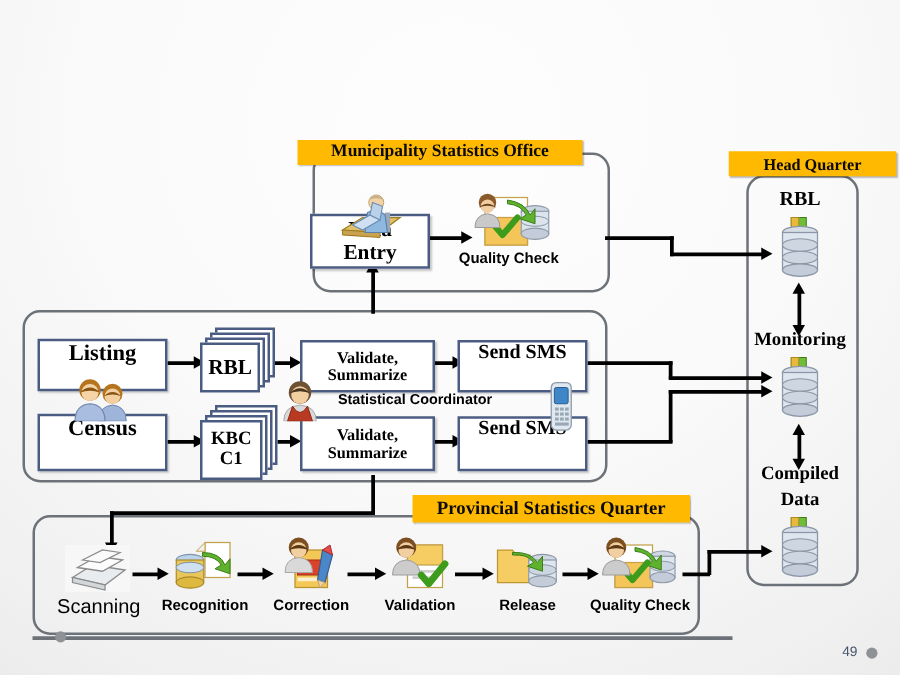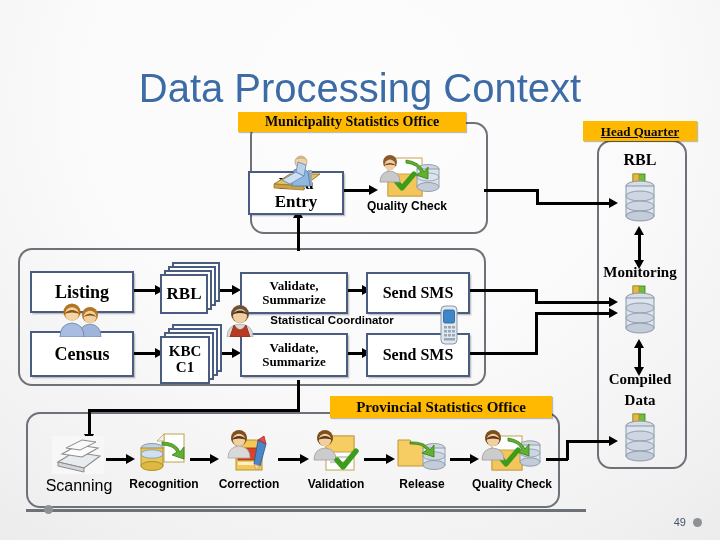--- a/index.html
+++ b/index.html
@@ -58,21 +58,20 @@
 
   
   .pbox {
     position: absolute;
     border: 2.5px solid #4a5c82;
     background: #ffffff;
     color: #000;
     font-family: "Liberation Serif", serif;
     font-weight: bold;
     display: flex;
-    align-items: center;
     justify-content: center;
     text-align: center;
     line-height: 1.05;
     z-index: 12;
     box-shadow: 1.5px 1.5px 1.5px rgba(0,0,0,0.22);
   }
 
   
   .docstack {
     position: absolute;
@@ -153,21 +152,20 @@
     width: 9px; height: 9px; border-radius: 50%;
     background: #8e9196;
     z-index: 50;
   }
 </style>
 </head>
 <body>
 
 <div id="slide">
 
-  <div id="title">Data Processing Context</div>
 
   <div class="gln h" style="left:26px; top:509px; width:560px;"></div>
   <div class="gdot" style="left:44px; top:505px;"></div>
 
   <div class="group" style="left:250px; top:122px; width:234px; height:108px;"></div>
   <div class="banner" style="left:238px; top:112px; width:228px; height:20px; font-size:14px;text-align:center;">Municipality Statistics Office</div>
 
   <div class="pbox" style="left:248px; top:171px; width:92px; height:40px; font-size:17px; flex-direction:column;">
     <span>Data</span>
     <span>Entry</span>
@@ -211,21 +209,21 @@
       <path d="M11 16 q7 -6 14 0 q-7 -3 -14 0z" fill="#6b4520"></path>
       <path d="M8 32 q0 -10 10 -11 q10 1 10 11 z" fill="#c9c9c9" stroke="#9a9a9a" stroke-width="0.8"></path>
     </svg>
   </div>
   <div class="tlabel sans" style="left:352px; top:200px; width:110px; font-size:12px; font-weight:bold;">Quality Check</div>
 
   <div class="ln h" style="left:342px; top:189px; width:28px;"></div>
   <div class="ahead r" style="left:369px; top:185px;"></div>
 
   <div class="group" style="left:597px; top:140px; width:86px; height:325px;"></div>
-  <div class="banner" style="left:583px; top:121px; width:114px; height:20px; font-size:13px;text-decoration:underline;">Head Quarter</div>
+  <div class="banner" style="left:583px; top:121px; width:134px; height:20px; font-size:13px;">Head Quarter</div>
 
   <div class="tlabel" style="left:597px; top:152px; width:86px; font-size:16px; font-weight:bold;">RBL</div>
   <div class="icon" style="left:619px; top:172px; width:42px; height:54px;">
     <svg viewBox="0 0 42 54" width="42" height="54">
       <rect x="14" y="2" width="12" height="8" fill="#6fbd3a" stroke="#3d7d18" stroke-width="0.8"></rect>
       <rect x="14" y="2" width="6" height="8" fill="#e8b93c" stroke="#b08a1e" stroke-width="0.8"></rect>
       <ellipse cx="21" cy="14" rx="14" ry="5" fill="#d5dde6" stroke="#8b97a6" stroke-width="1"></ellipse>
       <rect x="7" y="14" width="28" height="30" fill="#dde5ee" stroke="#8b97a6" stroke-width="1"></rect>
       <ellipse cx="21" cy="24" rx="14" ry="5" fill="#cdd6e1" stroke="#8b97a6" stroke-width="0.9"></ellipse>
       <ellipse cx="21" cy="34" rx="14" ry="5" fill="#cdd6e1" stroke="#8b97a6" stroke-width="0.9"></ellipse>
@@ -389,21 +387,21 @@
   <div class="ln v" style="left:535px; top:312px; height:42px;"></div>
   <div class="ln h" style="left:535px; top:312px; width:76px;"></div>
   <div class="ahead r" style="left:609px; top:308px;"></div>
 
   <div class="ln v" style="left:297px; top:380px; height:32px;"></div>
   <div class="ln h" style="left:88px; top:409px; width:212px;"></div>
   <div class="ln v" style="left:88px; top:409px; height:29px;"></div>
   <div class="ahead d" style="left:84px; top:434px;"></div>
 
   <div class="group" style="left:26px; top:412px; width:530px; height:92px;"></div>
-  <div class="banner" style="left:330px; top:396px; width:222px; height:22px; font-size:15px;">Provincial Statistics Office</div>
+  <div class="banner" style="left:330px; top:396px; width:222px; height:22px; font-size:15px;">Provincial Statistics Quarter</div>
 
   <div class="icon" style="left:52px; top:436px; width:52px; height:38px;">
     <svg viewBox="0 0 52 38" width="52" height="38">
       <rect x="0" y="0" width="52" height="38" fill="#f7f7f7"></rect>
       <polygon points="6,26 22,16 48,20 32,32" fill="#e9ecee" stroke="#8b8b8b" stroke-width="1.1"></polygon>
       <polygon points="6,26 6,30 32,36 32,32" fill="#d3d7da" stroke="#8b8b8b" stroke-width="1"></polygon>
       <polygon points="10,18 26,9 46,12 30,21" fill="#fdfdfd" stroke="#8b8b8b" stroke-width="1.1"></polygon>
       <polygon points="14,12 30,4 44,6 28,14" fill="#fafafa" stroke="#8b8b8b" stroke-width="1"></polygon>
     </svg>
   </div>

